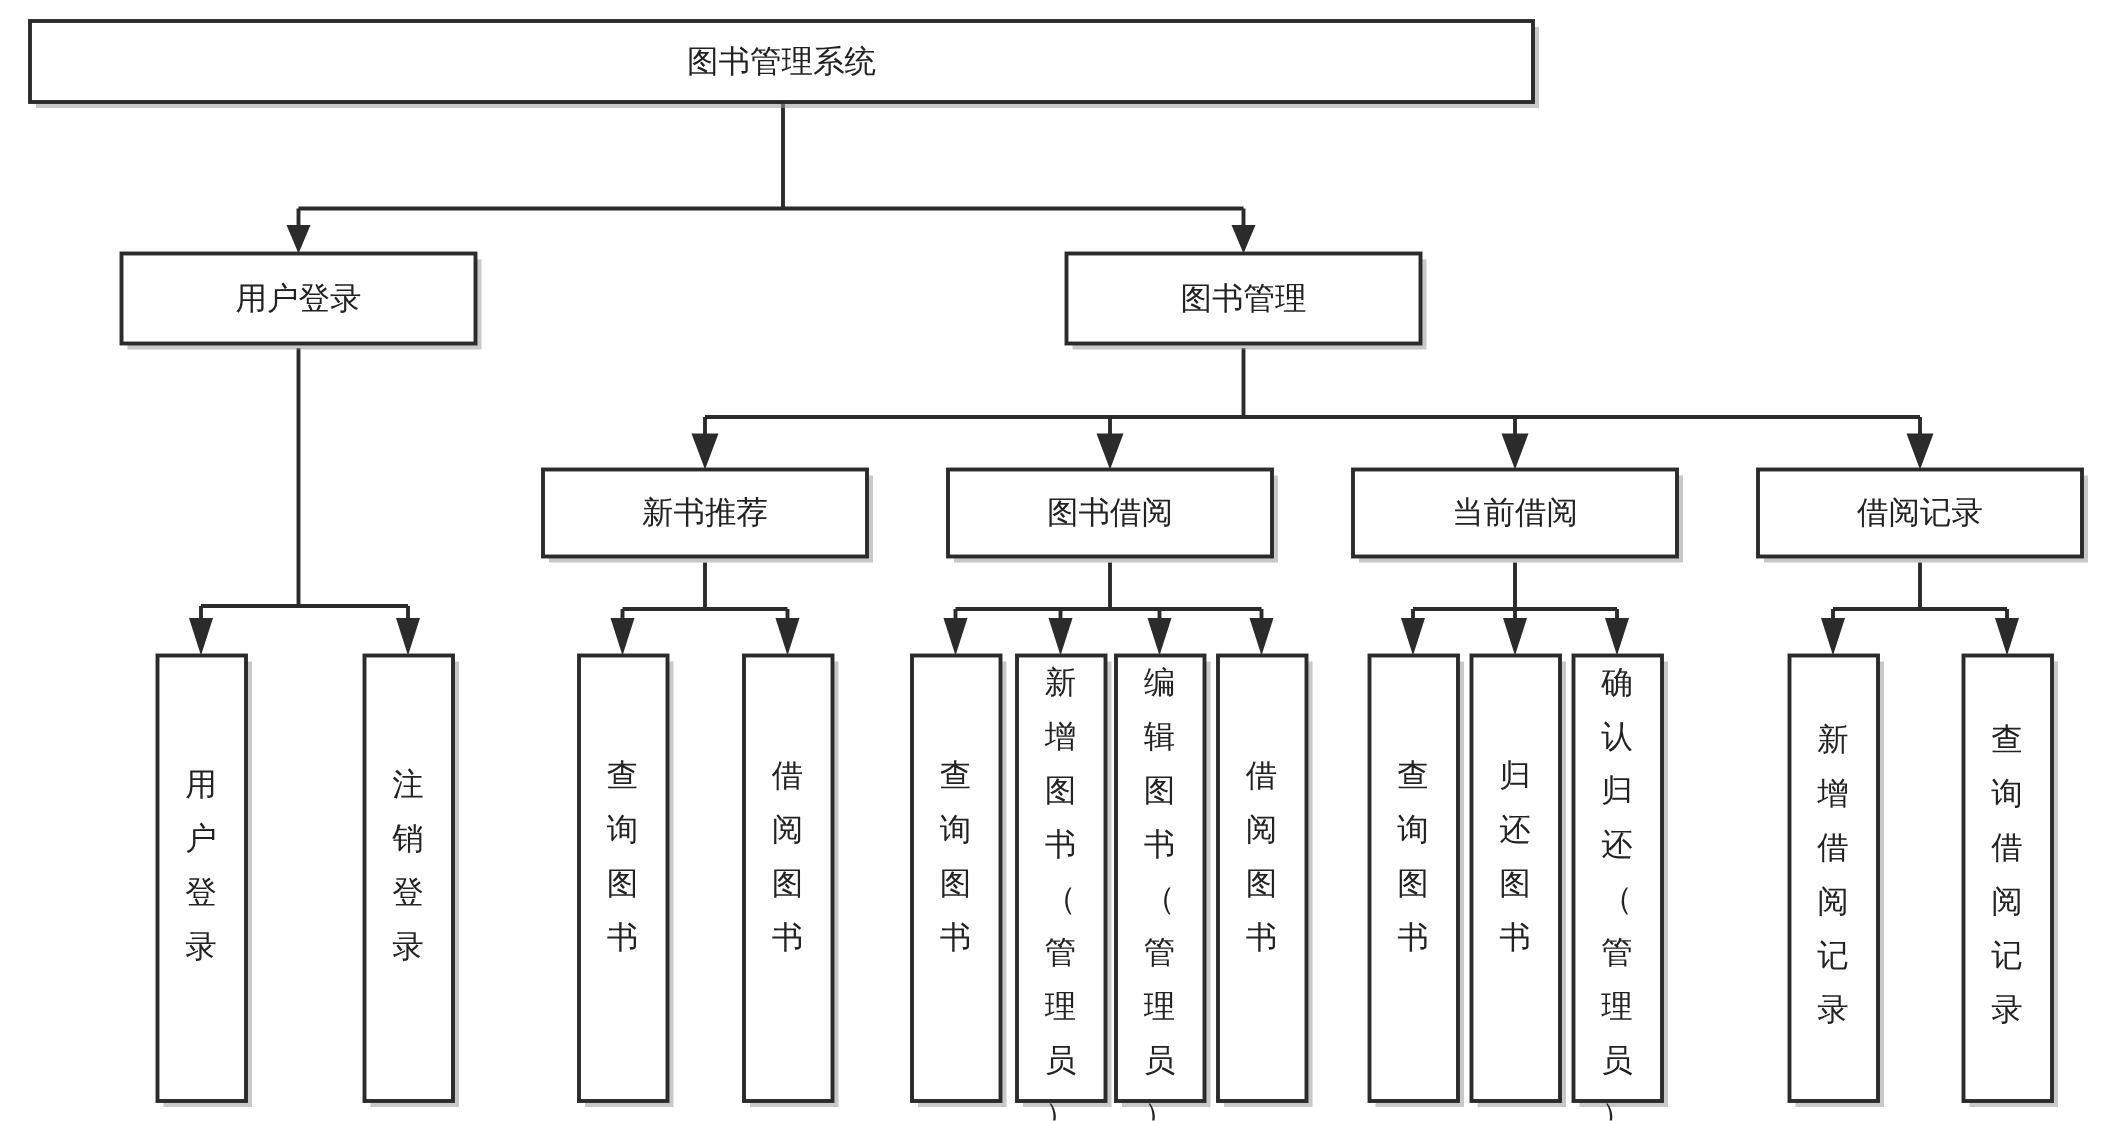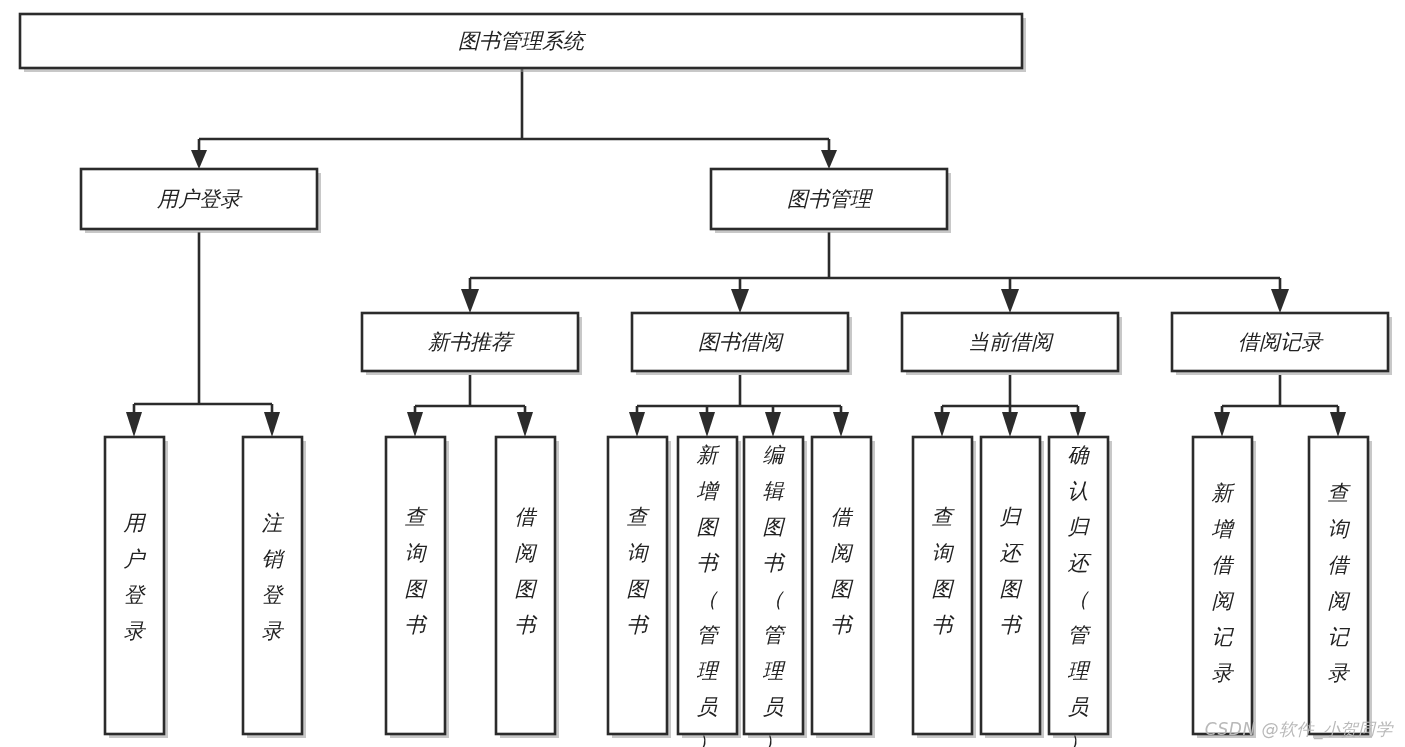--- a/index.html
+++ b/index.html
@@ -11,21 +11,20 @@
     width: 1405px;
     height: 747px;
     font-family: "DejaVu Sans", "Liberation Sans", sans-serif;
     overflow: hidden;
     position: relative;
   }
   #diagram-root {
     position: relative;
     width: 1405px;
     height: 747px;
-    font-style: italic;
   }
   svg#flowchart {
     display: block;
     width: 1405px;
     height: 747px;
   }
   .node-box {
     fill: #ffffff;
     stroke: #2b2b2b;
     stroke-width: 2.6;
@@ -252,14 +251,13 @@
     </g>
 
     <g>
       <rect class="node-box-shadow" x="1313" y="441" width="59" height="297"></rect>
       <rect class="node-box" x="1309" y="437" width="59" height="297"></rect>
       <text class="leaf-label-cell" x="1338" y="500"><tspan x="1338" y="500">查</tspan><tspan x="1338" y="536">询</tspan><tspan x="1338" y="572">借</tspan><tspan x="1338" y="608">阅</tspan><tspan x="1338" y="644">记</tspan><tspan x="1338" y="680">录</tspan></text>
     </g>
 
   </svg>
 
-  <div class="watermark">CSDN @软件_小贺同学</div>
 </div>
 
 </body></html>

